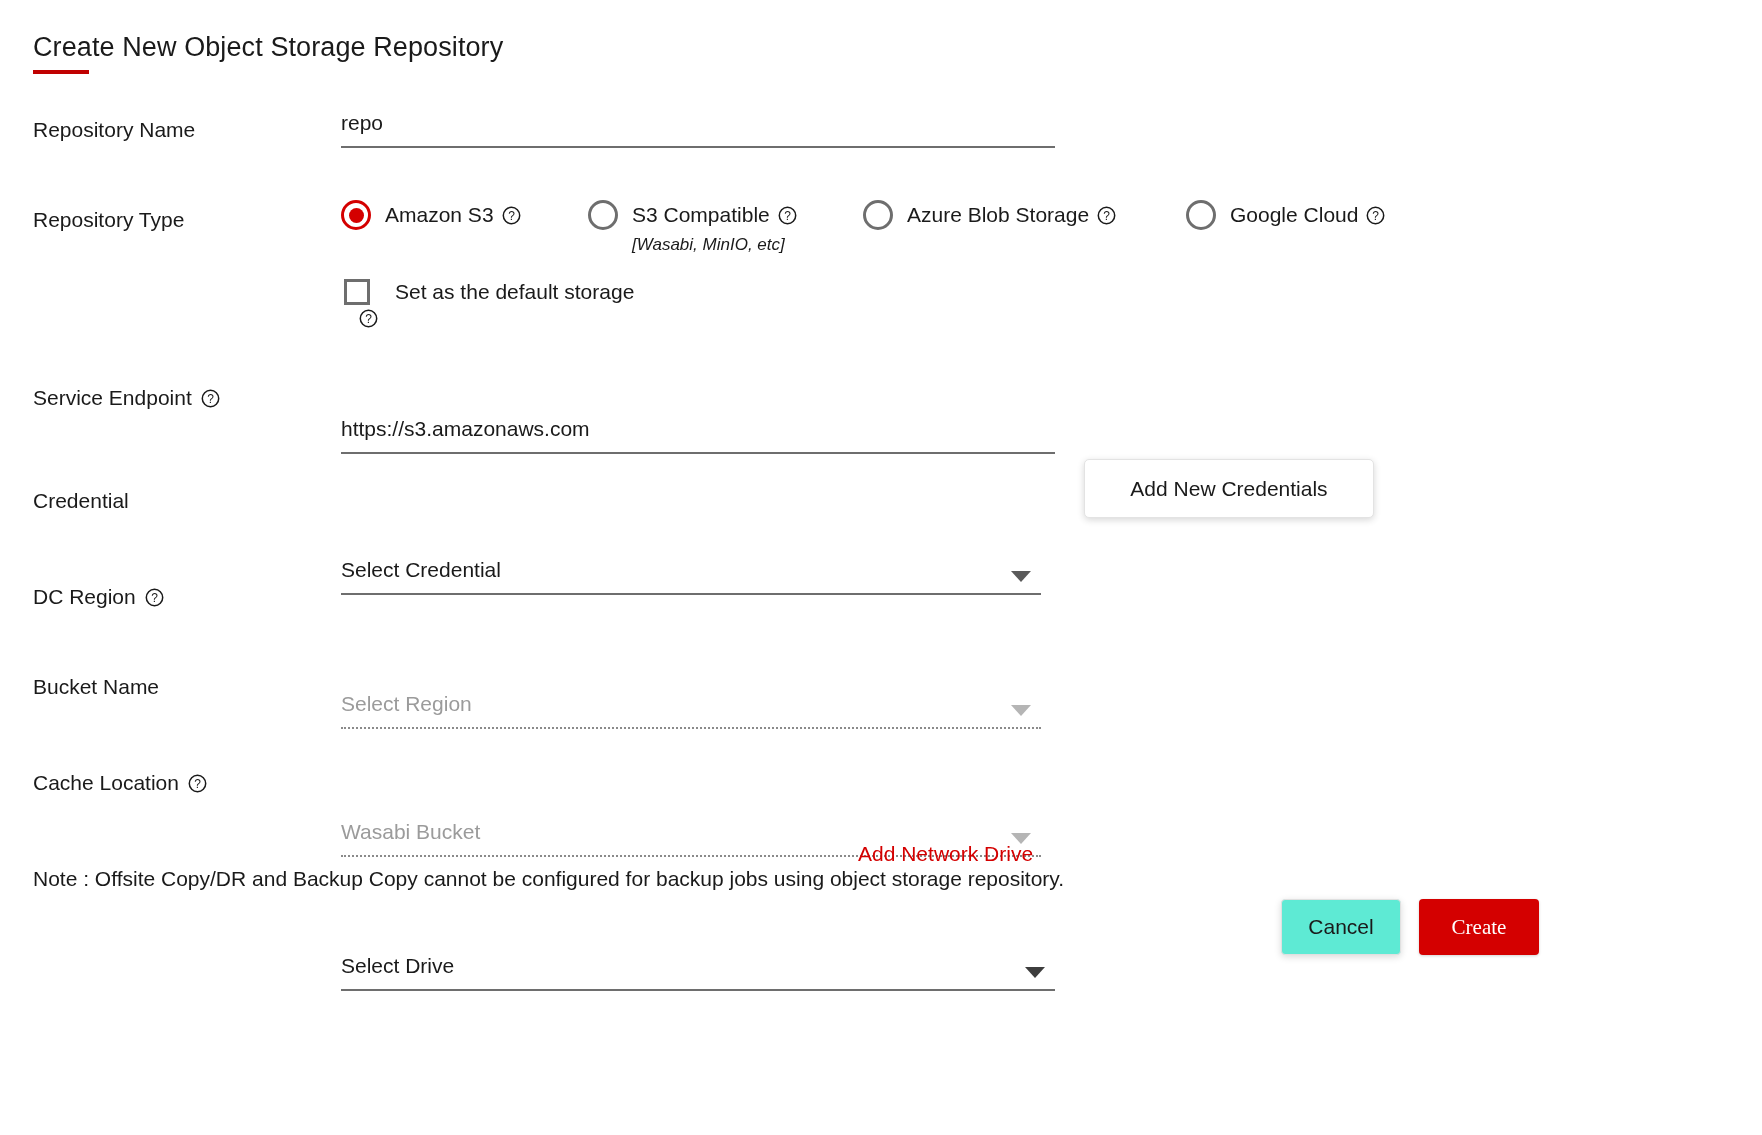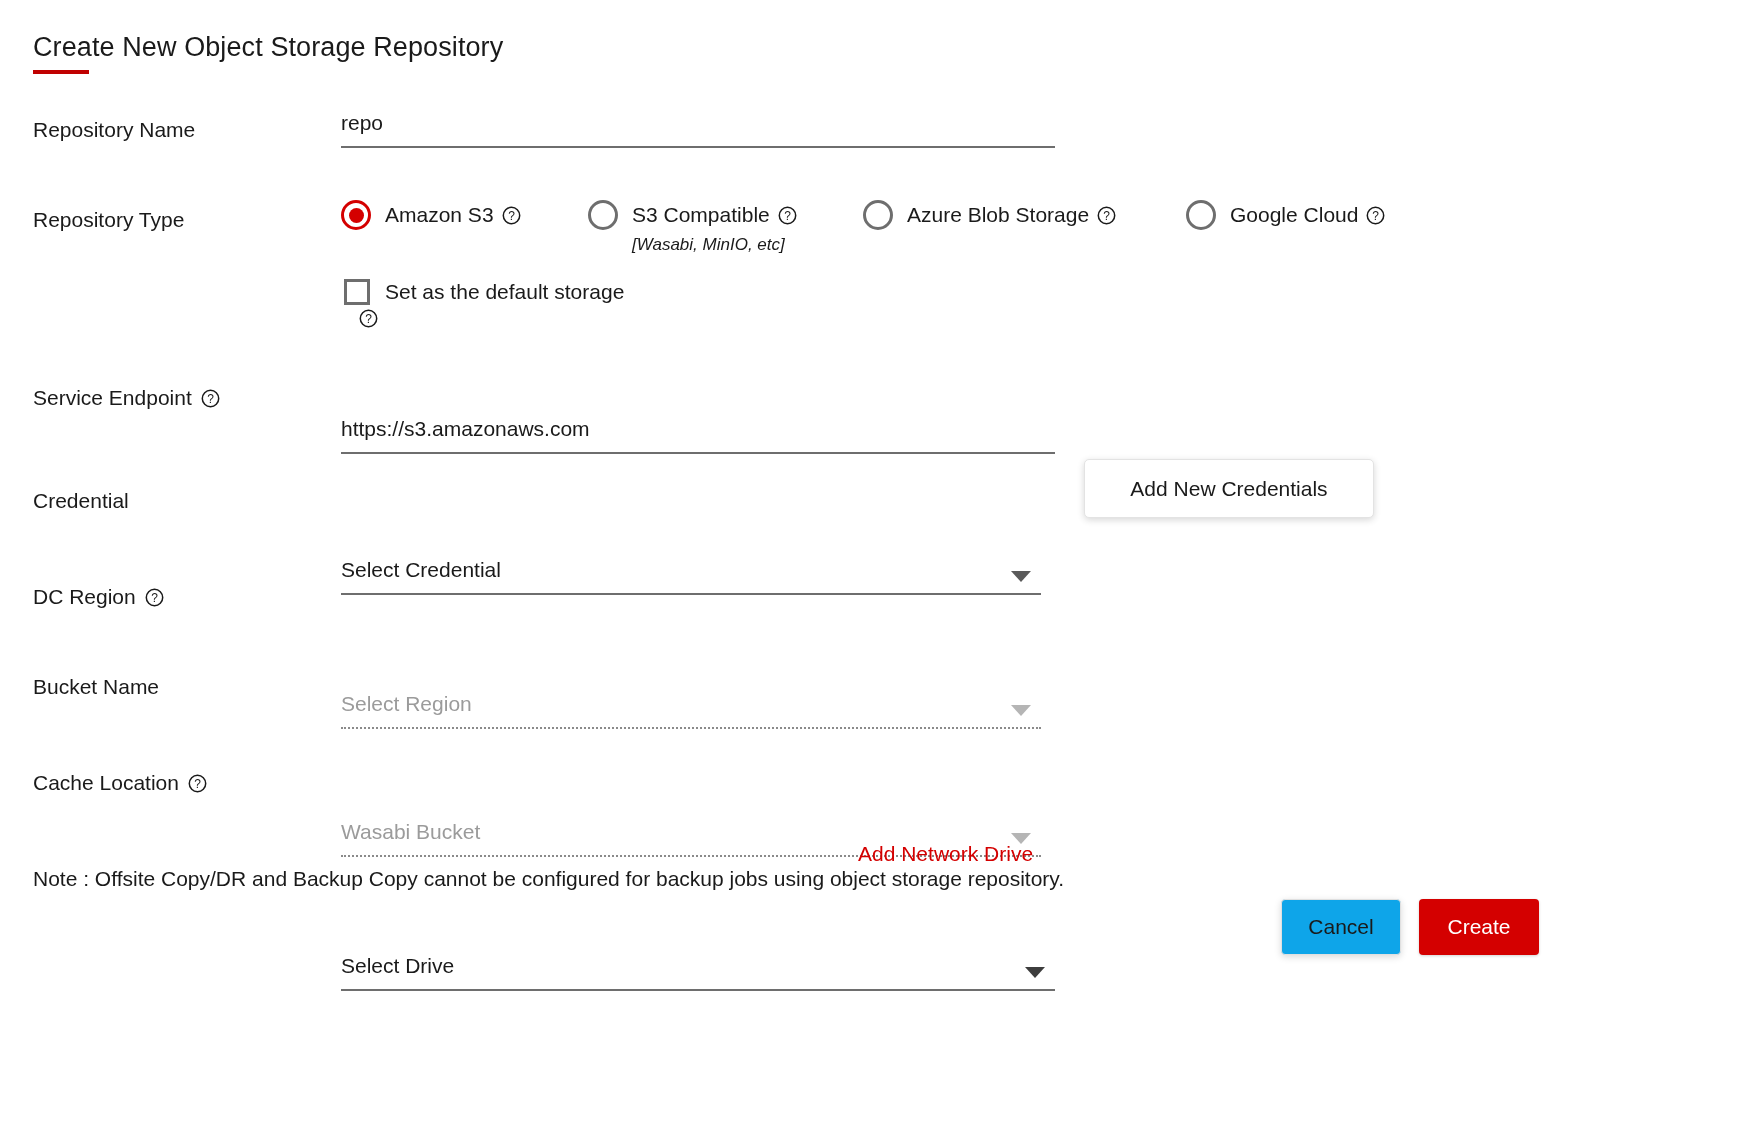--- a/index.html
+++ b/index.html
@@ -133,21 +133,21 @@
     font-style: italic;
   }
 
   
   .checkbox-row {
     position: absolute;
     left: 344px;
     top: 279px;
     width: 420px;
   }
-  .checkbox-line { display: flex; align-items: center; gap: 15px; }
+  .checkbox-line { display: flex; align-items: center; gap: 25px; }
   .checkbox-sq {
     width: 26px; height: 26px;
     border: 3px solid #6e6e6e;
     background: #fff;
     flex: 0 0 26px;
   }
   .checkbox-label { font-size: 21px; color: #1a1a1a; white-space: nowrap; }
   .checkbox-help { margin-top: 4px; margin-left: 15px; }
 
   
@@ -207,31 +207,32 @@
     border-radius: 4px;
     display: flex;
     align-items: center;
     justify-content: center;
     font-size: 21px;
     cursor: pointer;
     white-space: nowrap;
   }
   .btn-cancel {
     width: 120px;
-    background: #0ea5e9;
+    background: #5eead4;
     color: #1a1a1a;
     border: 1px solid #e0e0e0;
     box-shadow: 0 2px 7px rgba(0,0,0,0.15);
   }
   .btn-create {
     width: 120px;
     background: #d40000;
     color: #ffffff;
     border: none;
     box-shadow: 0 1px 3px rgba(0,0,0,0.18);
+    font-family: Liberation Serif, serif;
   }
 </style>
 </head>
 <body>
 
 <div class="dialog">
 
   <div class="title-wrap">
     <div class="title">Create New Object Storage Repository</div>
     <div class="title-underline"></div>

